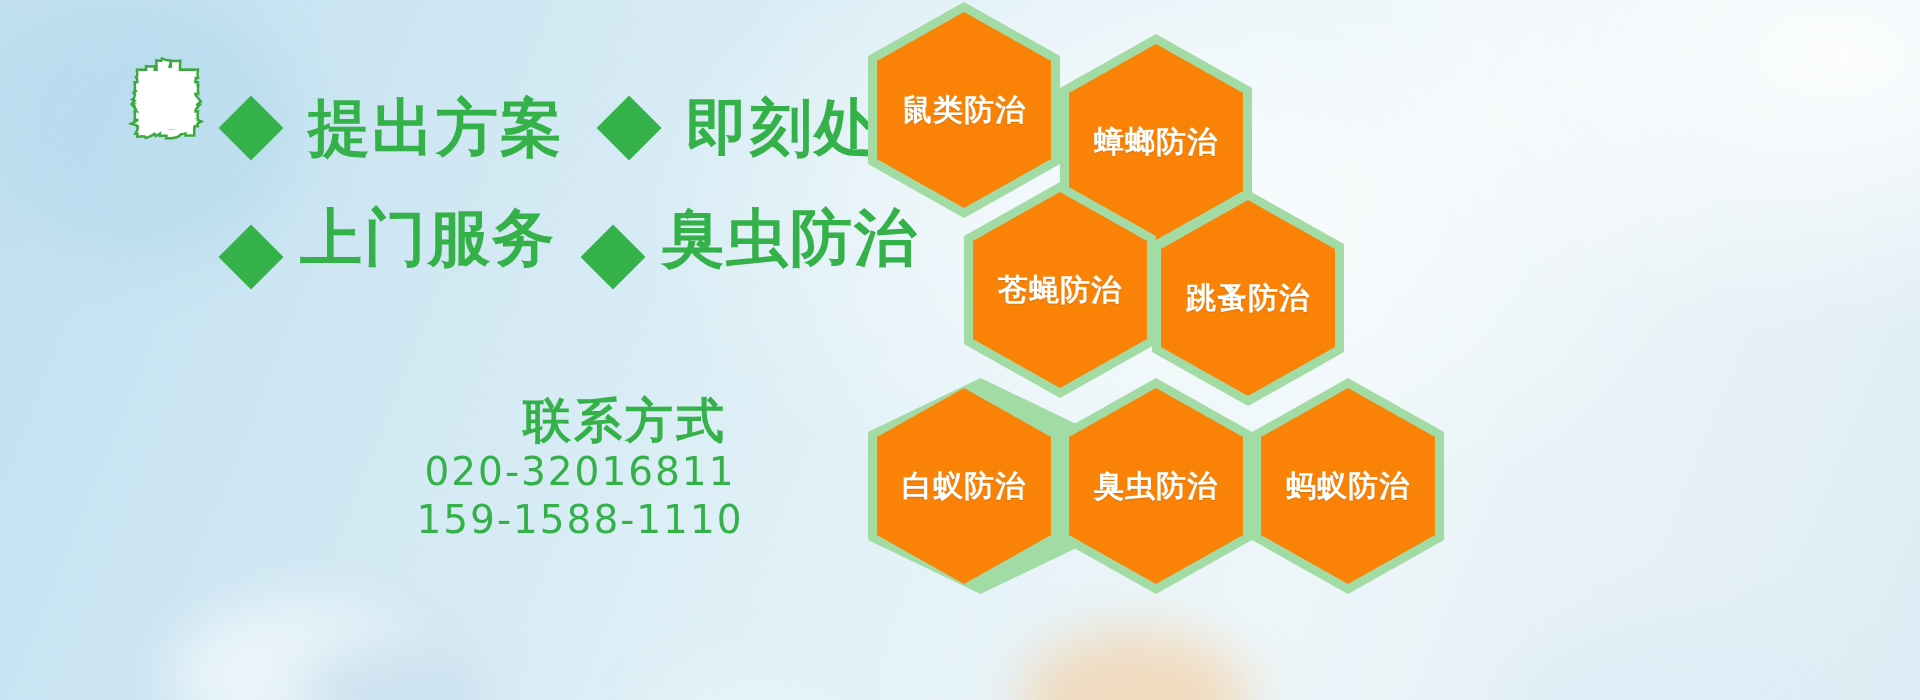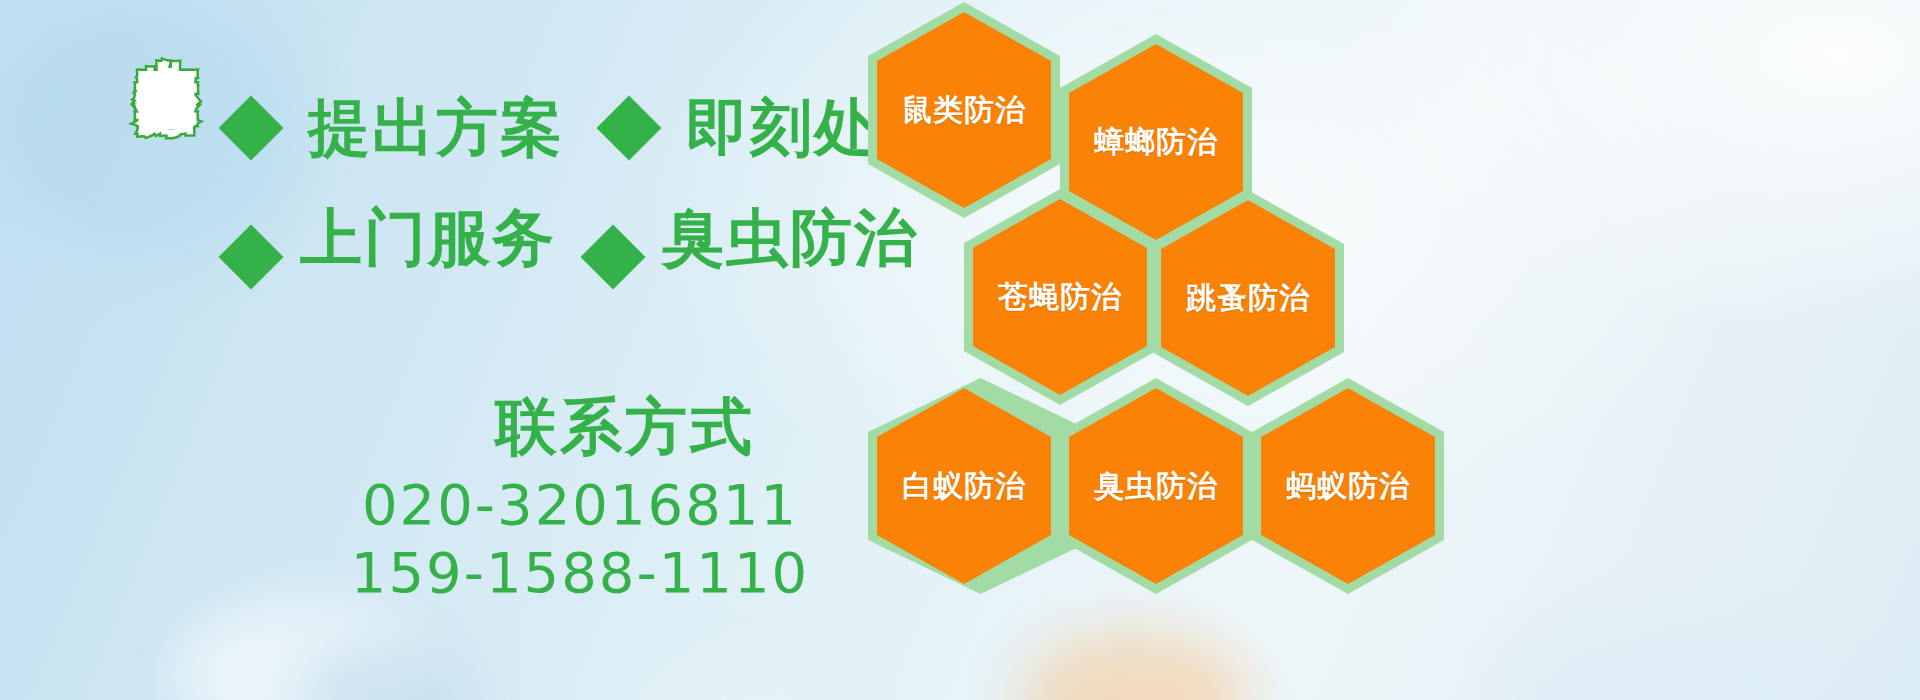--- a/index.html
+++ b/index.html
@@ -81,29 +81,29 @@
   
   #contact {
     position: absolute;
     left: 300px;
     top: 396px;
     width: 520px;
     text-align: center;
     color: #35b14a;
   }
   #contact-title {
-    font-size: 62px;
+    font-size: 48px;
     font-weight: bold;
     letter-spacing: 3px;
     line-height: 1.0;
-    margin-bottom: 13px;
+    margin-bottom: 4px;
     padding-left: 130px;
   }
   .phone {
-    font-size: 56px;
+    font-size: 39px;
     font-weight: normal;
     letter-spacing: 2px;
     line-height: 1.22;
     font-family: "DejaVu Sans", "Liberation Sans", sans-serif;
     padding-left: 40px;
   }
 
   
   #honeycomb {
     position: absolute;
@@ -141,21 +141,21 @@
     font-weight: bold;
     letter-spacing: 1px;
     white-space: nowrap;
     text-shadow: 0 1px 1px rgba(140,70,0,0.25);
   }
   
   .hex.h0 { left: 6px;   top: 8px; }
   .hex.h1 { left: 198px; top: 40px; }
   .hex.h2 { left: 390px; top: 8px; }
   
-  .hex.h3 { left: 102px; top: 195px; text-decoration: underline; }
+  .hex.h3 { left: 102px; top: 188px; text-decoration: underline; }
   .hex.h4 { left: 290px; top: 196px; }
   
   .hex.h5 { left: 6px;   top: 384px; padding-left: 33px; }
   .hex.h6 { left: 198px; top: 384px; }
   .hex.h7 { left: 390px; top: 384px; }
 </style>
 </head>
 <body>
 
 <div id="banner">

